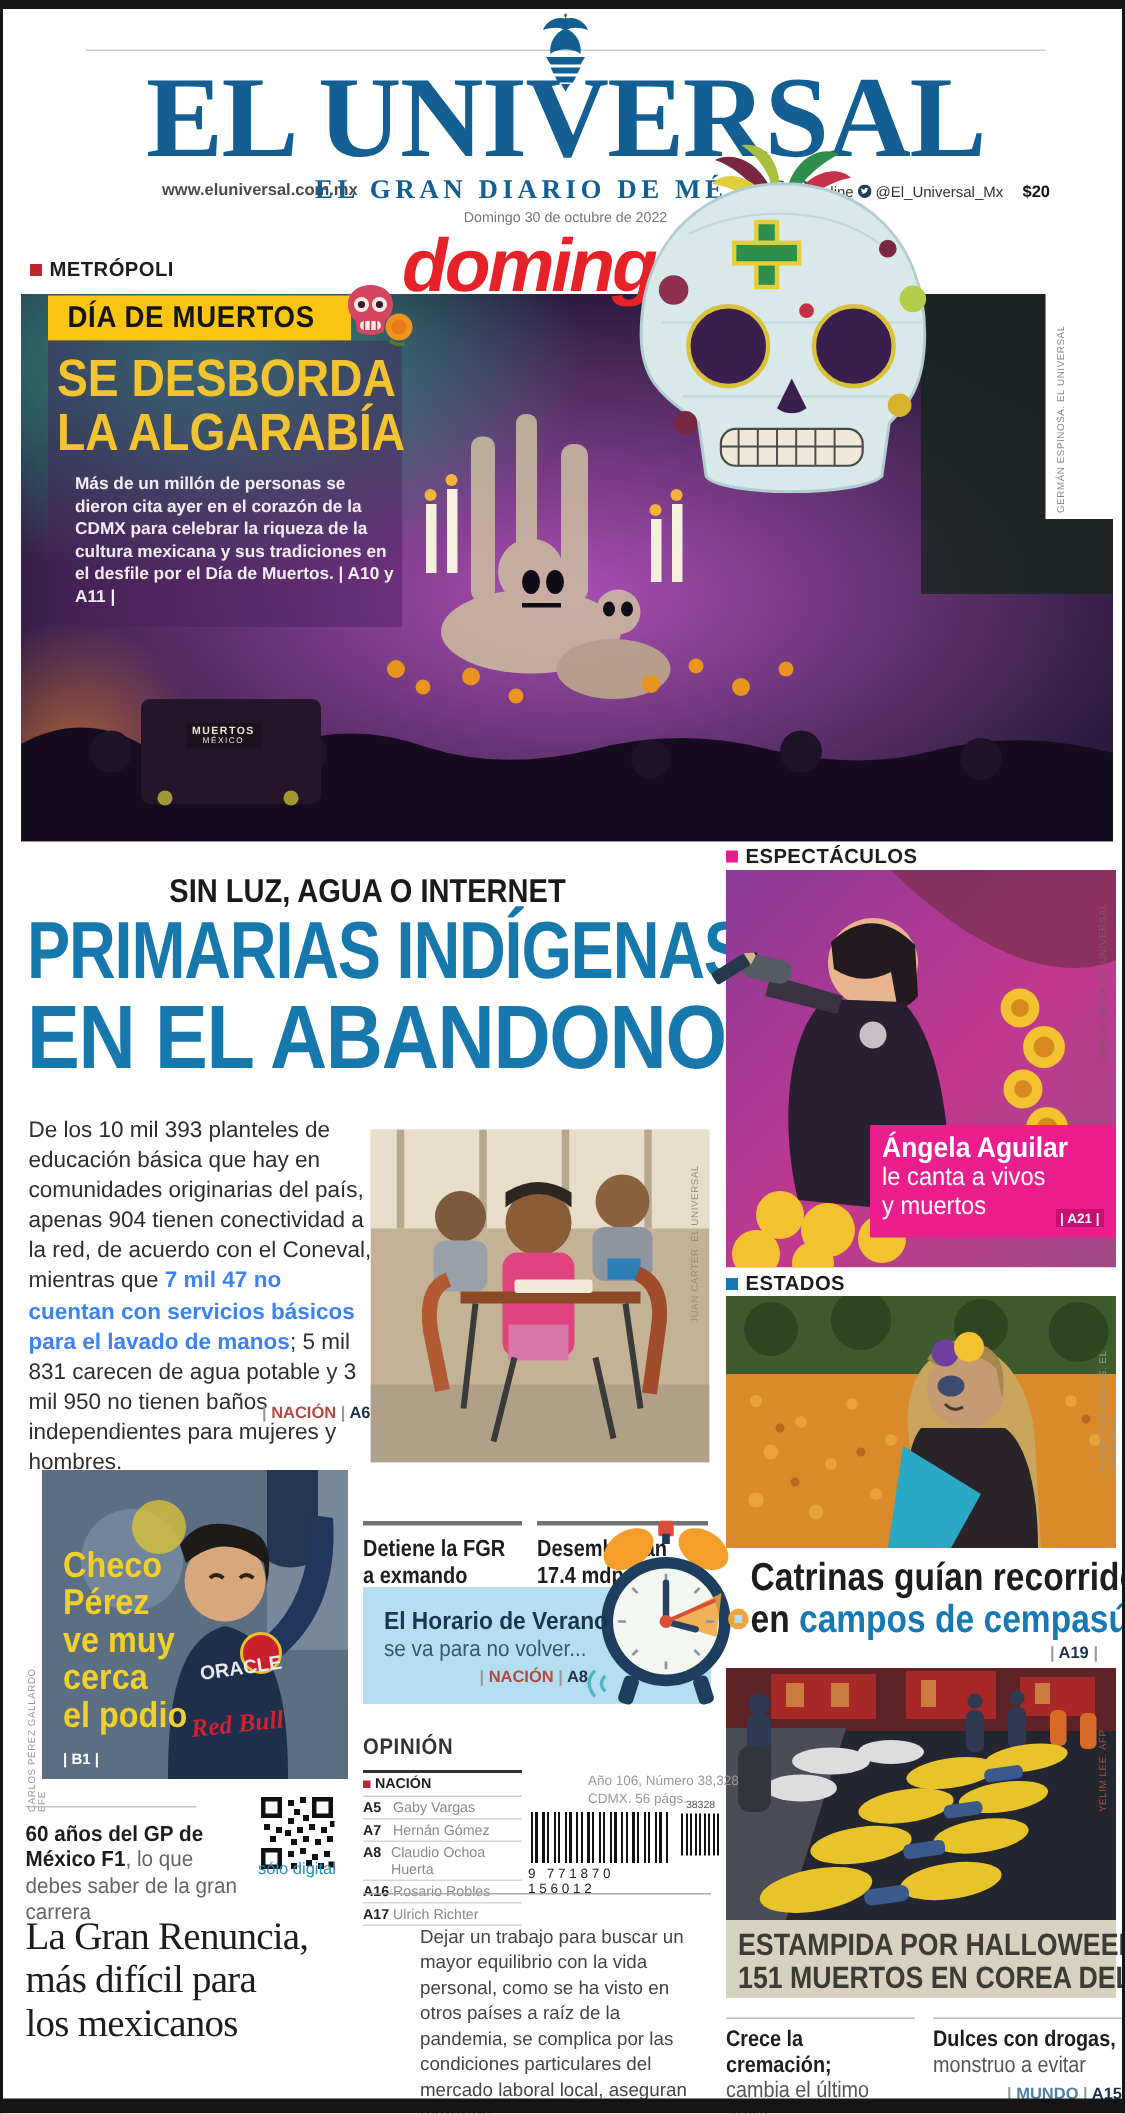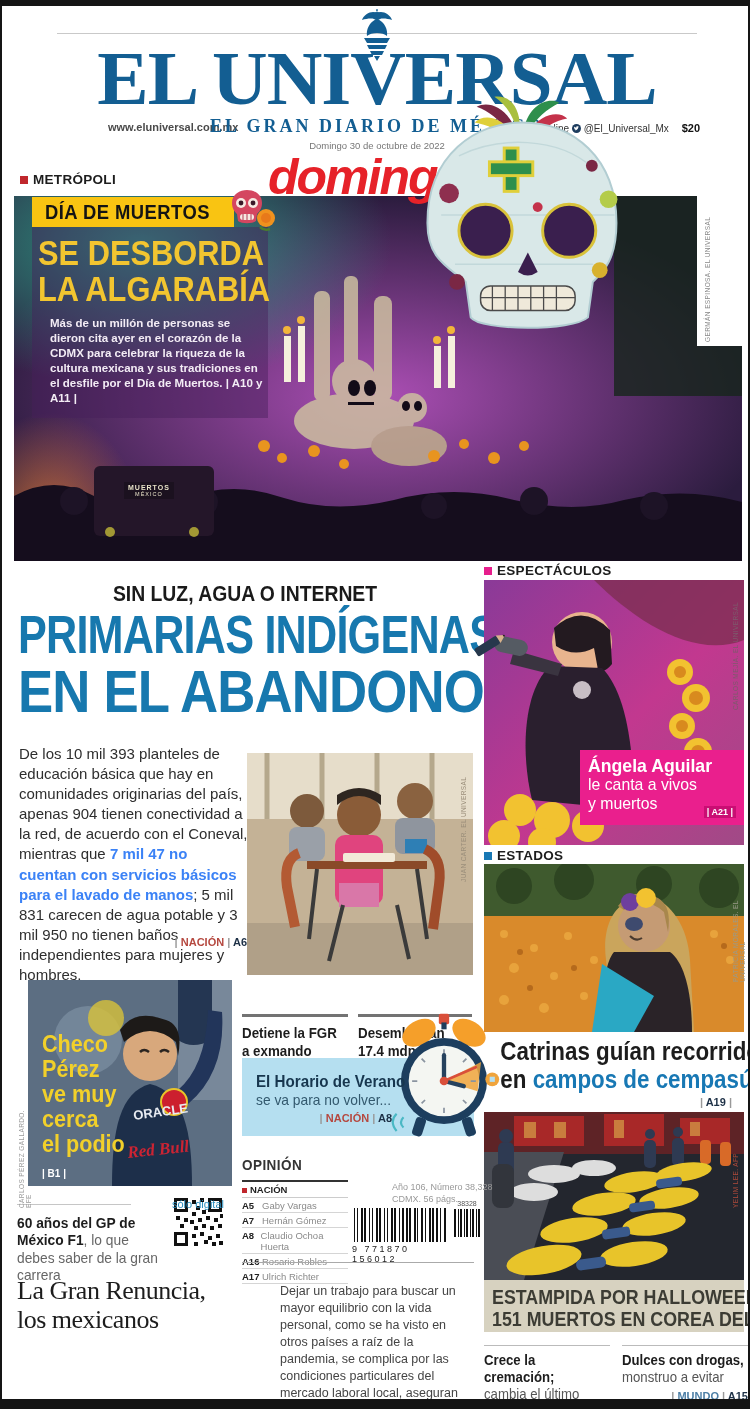--- a/index.html
+++ b/index.html
@@ -99,21 +99,21 @@
   .checo-photo { left:26px; top:980px; width:204px; height:206px; }
   .checo-txt { position:absolute; left:14px; top:52px; z-index:3;}
   .checo-txt div { font-size:24px; font-weight:800; color:#f2d02a; line-height:1.04;
                    white-space:nowrap; transform:scaleX(.9); transform-origin:0 0;}
   .checo-tag { position:absolute; left:14px; top:188px; font-size:10px; font-weight:bold; color:#fff; z-index:3;}
   .gp-rule { left:15px; top:1204px; width:114px; height:1px; background:#c6c6c6;}
   .gp60 { left:15px; top:1215px; width:150px; font-size:14.5px; line-height:1.2; color:#666;
           transform:scaleX(.95); transform-origin:0 0;}
   .gp60 b { color:#1d1d1d; }
   .qr { left:170px; top:1196px; }
-  .qr-label { left:160px; top:1198px; width:72px; text-align:center; font-size:11px; color:#2a8fc0; }
+  .qr-label { left:160px; top:1240px; width:72px; text-align:center; font-size:11px; color:#2a8fc0; }
 
   
   .brief { top:978px; border-top:3px solid #737373; padding-top:7px;margin-top:36px; }
   .brief .bt { font-size:15.5px; line-height:1.13; color:#444;
                transform:scaleX(.86); transform-origin:0 0; width:120px; white-space:normal;}
   .brief .bt b { color:#1d1d1d; }
   .brief .btag { margin-top:5px; text-align:right; }
   .b1 { left:240px; width:106px; }
   .b1 .btag { width:104px; }
   .b2 { left:356px; width:114px; }
@@ -673,20 +673,21 @@
     <div>CDMX. 56 págs.</div>
   </div>
   <div class="abs barcode"></div>
   <div class="abs bc-digits">9 771870 156012</div>
   <div class="abs bc-small-label">38328</div>
   <div class="abs barcode-s"></div>
   <div class="abs mid-rule"></div>
 
   <div class="abs ren-hl">
     <div>La Gran Renuncia,</div>
+    <div>más difícil para</div>
     <div>los mexicanos</div>
   </div>
   <div class="abs ren-body">
     <span>Dejar un trabajo para buscar un mayor equilibrio con la vida personal, como se ha visto en otros países a raíz de la pandemia, se complica por las condiciones particulares del mercado laboral local, aseguran expertos.</span>
     
   </div>
 
   <div class="abs botbar"></div>
 </div>
 

